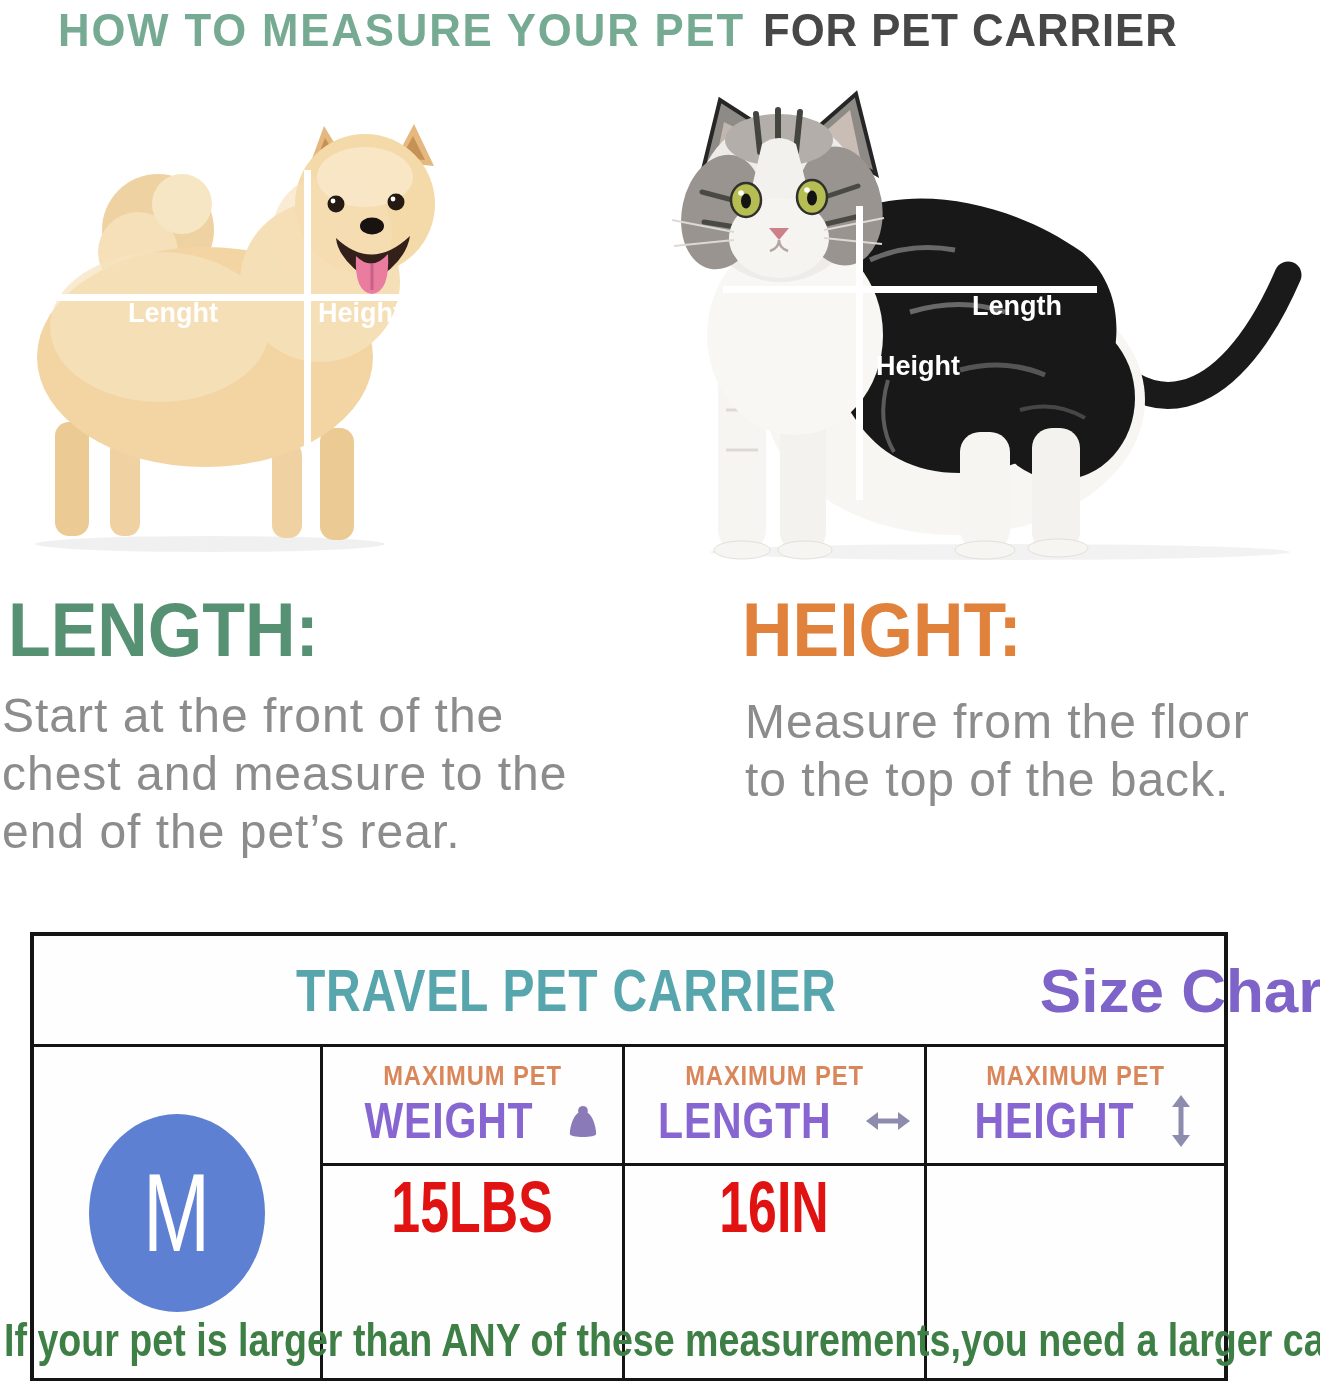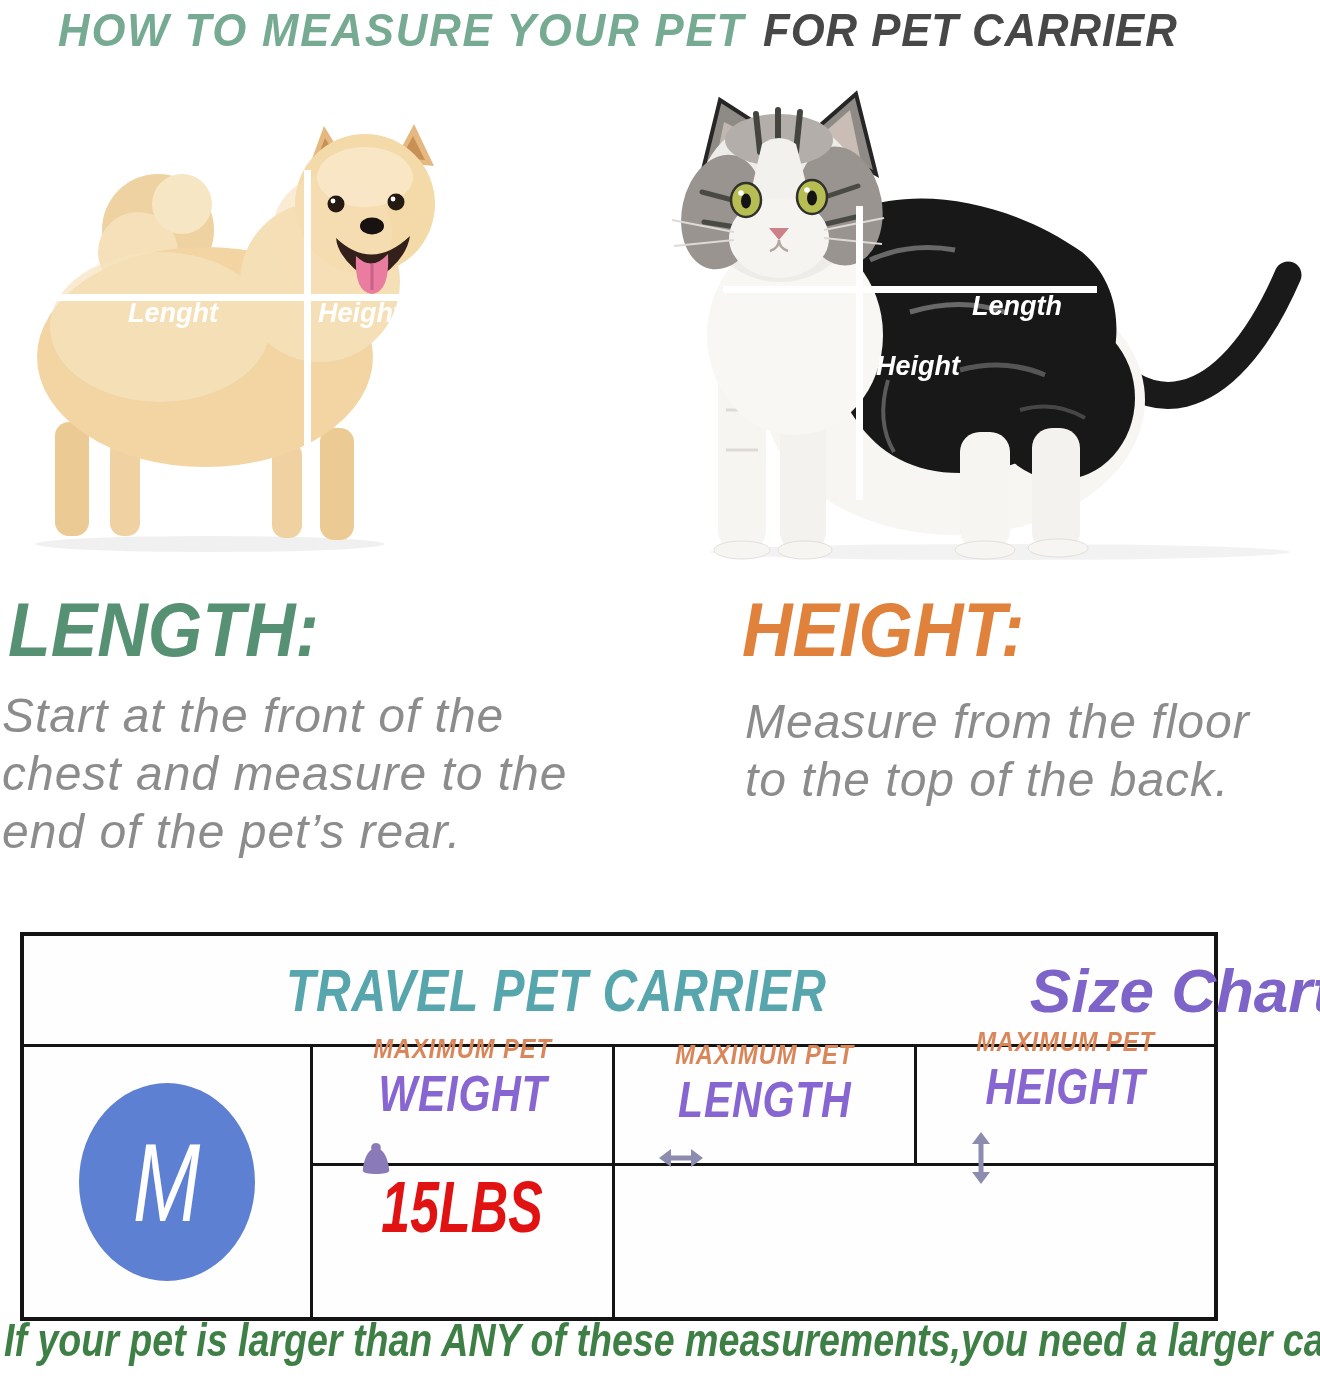--- a/index.html
+++ b/index.html
@@ -1,53 +1,53 @@
 <!DOCTYPE html>
 <html><head>
 <meta charset="utf-8">
 <style>
   html,body{margin:0;padding:0;background:#ffffff;}
   #page{position:relative;width:1320px;height:1381px;background:#ffffff;overflow:hidden;
-        font-family:"Liberation Sans",sans-serif;font-style:italic;}
+        font-family:"Liberation Sans",sans-serif;}
   .abs{position:absolute;}
 
   
   .title-main{left:58px;top:2px;font-size:47px;font-weight:600;color:#76aa92;
               letter-spacing:2px;transform:scaleX(0.93);transform-origin:left top;white-space:nowrap;}
   .title-sub{left:763px;top:2px;font-size:47px;font-weight:600;color:#474747;
              letter-spacing:1px;transform:scaleX(0.93);transform-origin:left top;white-space:nowrap;}
 
   
   .sec-h{top:586px;font-size:76px;font-weight:700;white-space:nowrap;transform:scaleX(0.92);transform-origin:left top;}
   .sec-h.length{left:8px;color:#579173;}
   .sec-h.height{left:742px;color:#e0813c;}
 
   .para{color:#8c8c8c;font-size:49px;line-height:58px;letter-spacing:1px;white-space:nowrap;
         transform:scaleX(0.98);transform-origin:left top;}
   .para.left{left:2px;top:686px;}
   .para.right{left:745px;top:692px;}
 
   
-  .table{left:20px;top:932px;width:1198px;height:389px;border:4px solid #141414;box-sizing:border-box;
+  .table{left:30px;top:932px;width:1198px;height:450px;border:4px solid #141414;box-sizing:border-box;
          display:grid;grid-template-columns:289px 302px 302px 1fr;grid-template-rows:111px 119px 1fr;background:#fffefe;}
   .t-header{grid-column:1 / -1;border-bottom:3px solid #141414;display:flex;align-items:center;
             padding-left:262px;gap:68px;}
   .t-product{font-size:60px;font-weight:600;color:#57a5ad;white-space:nowrap;
              transform:scaleX(0.80);transform-origin:left center;letter-spacing:1px;}
   .t-chart{font-size:62px;font-weight:600;color:#7e63c8;white-space:nowrap;}
   .t-size-cell{grid-row:2 / 4;grid-column:1;border-right:3px solid #141414;
                display:flex;align-items:center;justify-content:center;}
   .size-circle{width:176px;height:198px;border-radius:50%;background:#5d80d2;
                display:flex;align-items:center;justify-content:center;}
   .size-letter{color:#ffffff;font-size:112px;font-weight:400;transform:scaleX(0.72);}
   .t-colhead{border-right:3px solid #141414;border-bottom:3px solid #141414;
              display:flex;flex-direction:column;align-items:center;justify-content:center;gap:0;}
   .t-colhead.last,.t-value.last{border-right:none;}
   .t-cat{color:#d9875a;font-size:27px;font-weight:600;letter-spacing:1px;transform:scaleX(0.88);white-space:nowrap;}
-  .t-label-row{display:flex;align-items:flex-start;gap:16px;flex-direction:column;}
+  .t-label-row{display:flex;align-items:center;gap:16px;}
   .t-label{color:#8766d2;font-size:50px;font-weight:600;letter-spacing:1px;
            transform:scaleX(0.82);transform-origin:center;white-space:nowrap;}
   .t-value{border-right:3px solid #141414;display:flex;justify-content:center;}
   .t-num{color:#e01212;font-size:72px;font-weight:700;transform:scaleX(0.72);white-space:nowrap;}
 
   
   .footer-note{left:4px;top:1312px;font-size:47px;font-weight:600;color:#3e7f46;
                white-space:nowrap;transform:scaleX(0.80);transform-origin:left top;letter-spacing:0px;}
 
   svg text{font-family:"Liberation Sans",sans-serif;}
@@ -218,17 +218,20 @@
           <path d="M13,9 V43" stroke="#8d8cae" stroke-width="5"></path>
           <polygon points="13,0 4,12 22,12" fill="#8d8cae"></polygon>
           <polygon points="13,52 4,40 22,40" fill="#8d8cae"></polygon>
         </svg>
       </span>
     </div>
 
     <div class="t-value">
       <span class="t-num">15LBS</span>
     </div>
+    <div class="t-value">
+      <span class="t-num">16IN</span>
+    </div>
   </div>
 
   <div class="abs footer-note">If your pet is larger than ANY of these measurements,you need a larger carrier</div>
 
 </div>
 
 </body></html>

